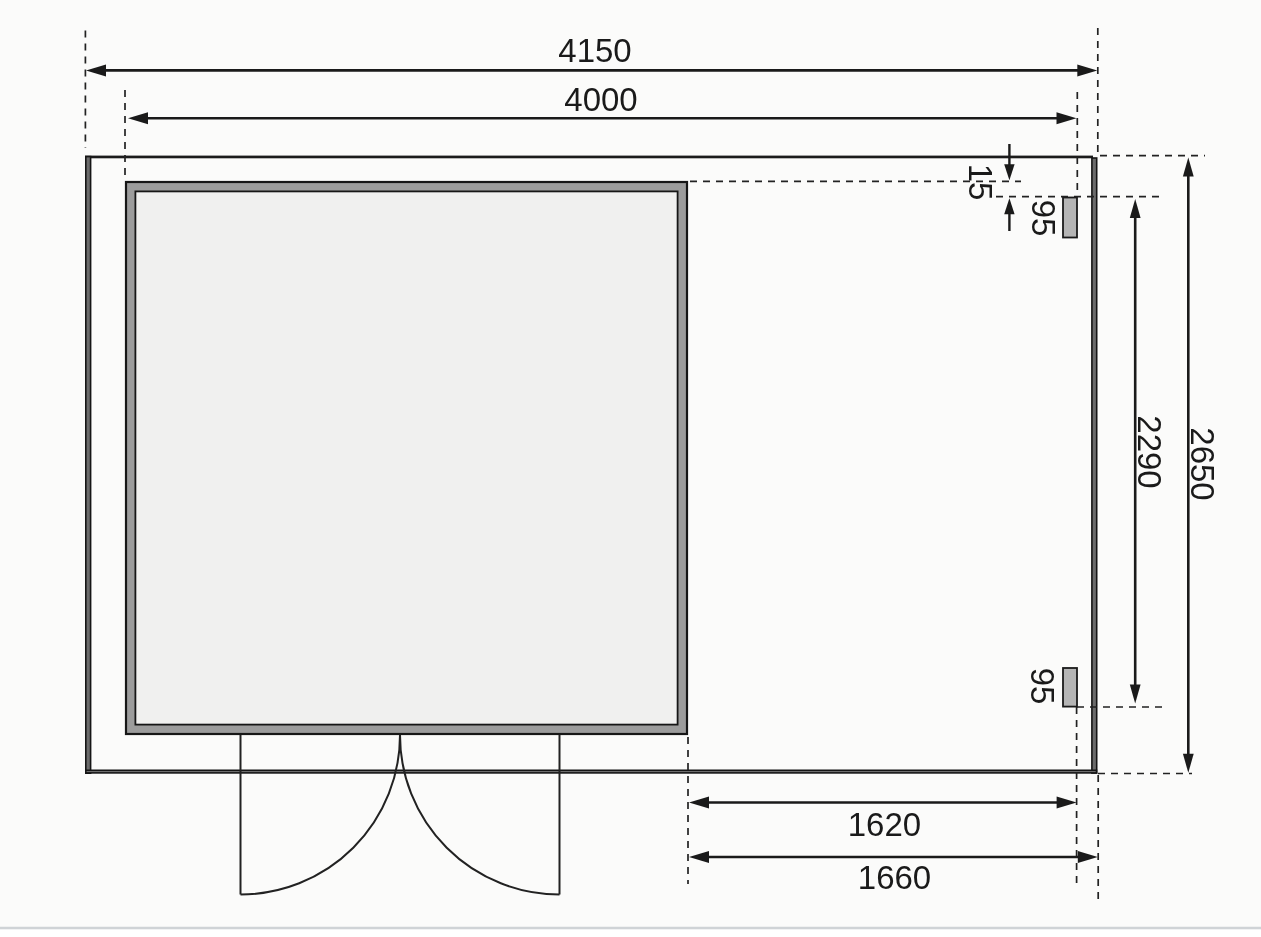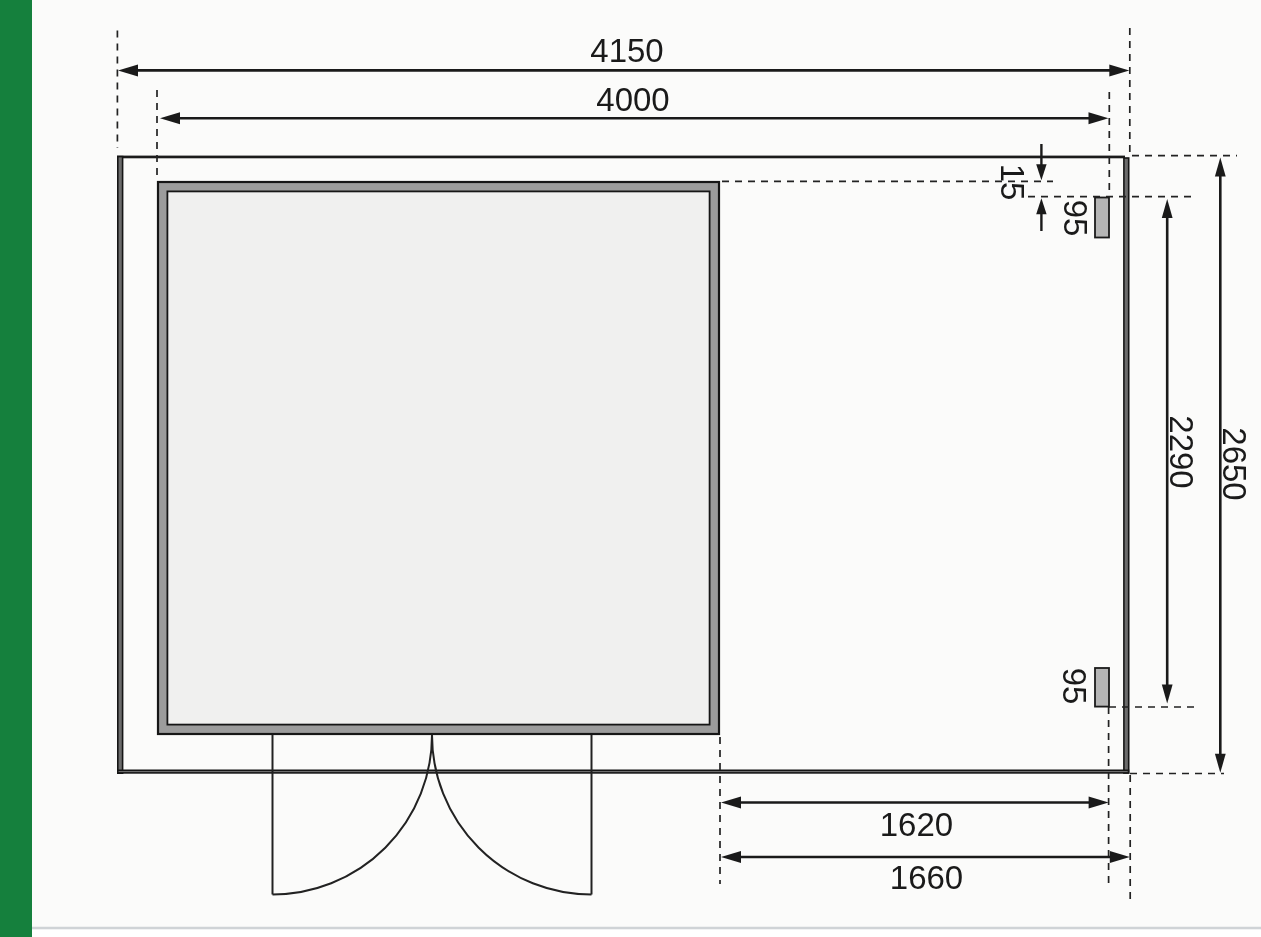--- a/index.html
+++ b/index.html
@@ -1,16 +1,16 @@
 <!DOCTYPE html>
 <html><head>
 <meta charset="utf-8">
 <style>
   html,body{margin:0;padding:0;background:#ffffff;}
-  #page{width:1100px;height:937px;position:relative;background:#15803d;padding-left:32px;}
+  #page{width:1100px;height:937px;position:relative;background:#f97316;}
   svg{display:block;}
   text{font-family:"Liberation Sans",sans-serif;fill:#1a1a1a;}
 </style>
 </head>
 <body>
 
 <div id="page">
 <svg width="1261" height="937" viewBox="0 0 1261 937">
 
   <rect x="0" y="0" width="1261" height="937" fill="#fbfbfa"></rect>

